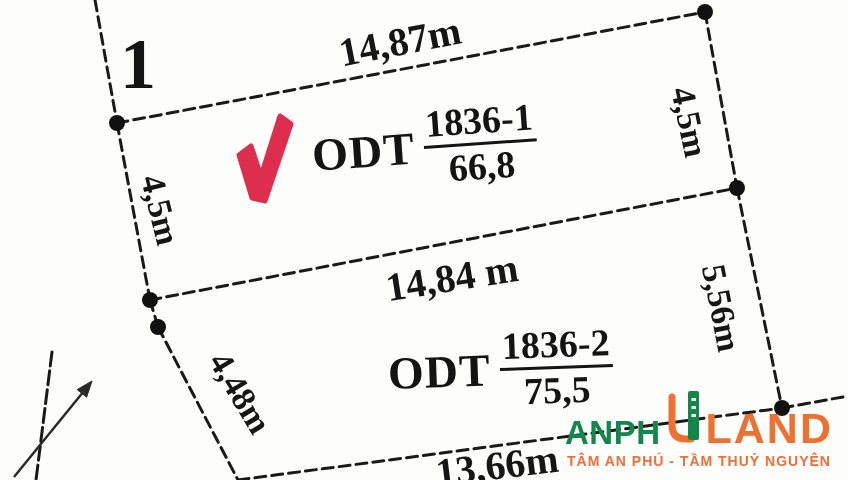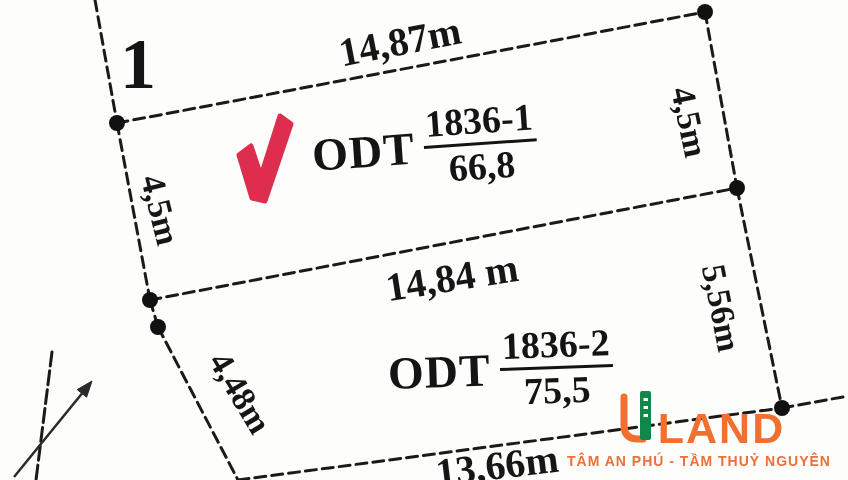--- a/index.html
+++ b/index.html
@@ -99,20 +99,21 @@
   <div class="parcel-label" style="left:388px;top:326px;transform:rotate(-2deg);">
     <span class="odt">ODT</span>
     <span class="frac">
       <span class="num">1836-2</span>
       <span class="den">75,5</span>
     </span>
   </div>
 
   <div class="logo">
     <div class="logo-row">
+      <span class="logo-anph">ANPH</span>
       <span class="logo-u">
         <svg width="40" height="56" viewBox="0 0 40 56" xmlns="http://www.w3.org/2000/svg">
           <path d="M8,8 L8,36 Q8,50 22,50 L27,50" fill="none" stroke="#f0702f" stroke-width="7" stroke-linecap="round"></path>
           <rect x="24" y="2" width="11" height="49" rx="2" fill="#13874b"></rect>
           <rect x="27.5" y="9" width="4.5" height="3" fill="#ffffff"></rect>
           <rect x="27.5" y="17" width="4.5" height="3" fill="#ffffff"></rect>
           <rect x="27.5" y="25" width="4.5" height="3" fill="#ffffff"></rect>
         </svg>
       </span>
       <span class="logo-land">LAND</span>

